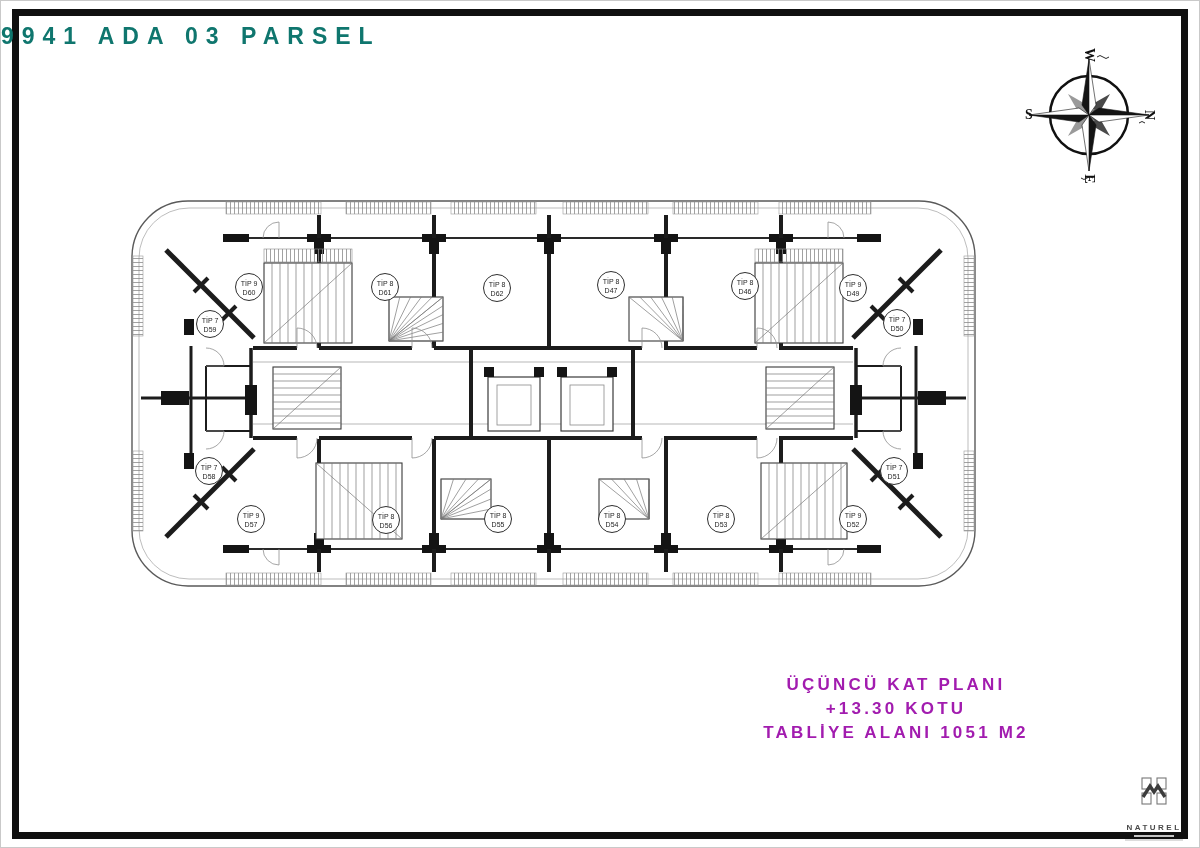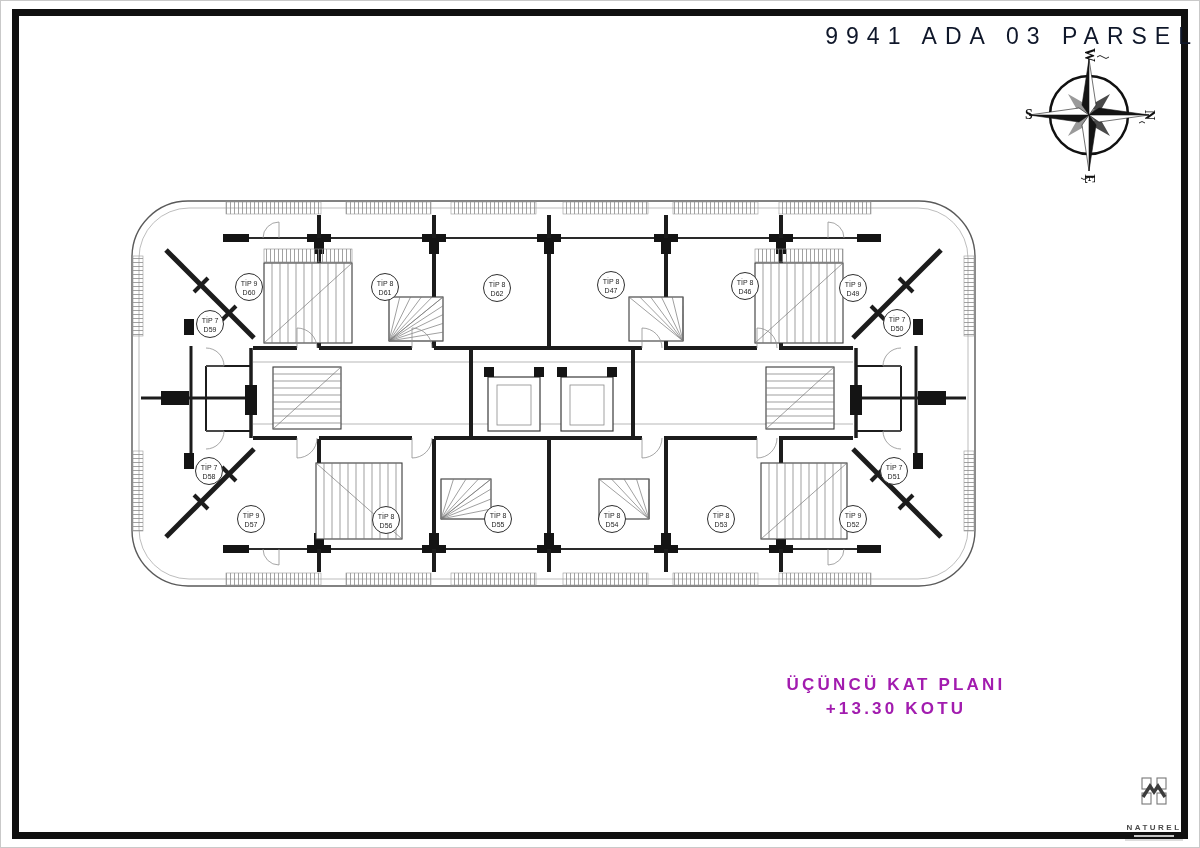--- a/index.html
+++ b/index.html
@@ -1,20 +1,20 @@
 <!DOCTYPE html>
 <html><head>
 <meta charset="utf-8">
 <style>
   html,body{margin:0;padding:0;background:#fff;}
   #page{position:relative;width:1200px;height:848px;background:#ffffff;overflow:hidden;
         font-family:"Liberation Sans", sans-serif; box-sizing:border-box; border:1px solid #c9c9c9;}
   #frame{position:absolute;top:8px;left:11px;right:11px;bottom:8px;border:7px solid #101010;pointer-events:none;}
-  #title{position:absolute;top:22px;left:0;width:100%;text-align:right;
-         font-size:23px;letter-spacing:8px;font-weight:400;color:#0f172a;}
+  #title{position:absolute;top:22px;left:0;width:100%;text-align:left;
+         font-size:23px;letter-spacing:8px;font-weight:700;color:#0f766e;}
   #plan-svg{position:absolute;left:0;top:0;}
   #compass{position:absolute;left:1020px;top:46px;}
   #footer{position:absolute;left:728px;top:672px;width:334px;text-align:center;
           color:#a21caf;font-size:17px;letter-spacing:3.2px;font-weight:600;line-height:24px;}
   #logo{position:absolute;left:1114px;top:776px;width:78px;text-align:center;}
   #logo .nm{font-size:8px;letter-spacing:2.5px;color:#4a4a4a;margin-top:14px;font-weight:600;}
   #logo .bar1{height:2px;width:40px;background:#c6c6c6;margin:3px auto 0;}
   #logo .bar2{height:2px;width:58px;background:#dcdcdc;margin:2px auto 0;}
   text{font-family:"Liberation Sans",sans-serif;}
   .cletter{font-family:"Liberation Serif",serif;font-size:14px;font-weight:bold;fill:#111;}
@@ -431,20 +431,21 @@
     <text class="cletter" x="68" y="136" text-anchor="middle" transform="rotate(90 68 132)">E</text>
     <text class="cletter" x="8" y="72" text-anchor="middle">S</text>
     <path d="M76,10 q3,-3 6,0 q3,3 6,0" fill="none" stroke="#111" stroke-width="0.9"></path>
     <path d="M118,76 q3,-3 6,0" fill="none" stroke="#111" stroke-width="0.9"></path>
     <path d="M60,131 q3,3 6,0 q3,-3 6,0" fill="none" stroke="#111" stroke-width="0.9"></path>
   </svg>
 
   <div id="footer">
     <div>ÜÇÜNCÜ KAT PLANI</div>
     <div>+13.30 KOTU</div>
+    <div>TABLİYE ALANI 1051 M2</div>
   </div>
 
   <div id="logo">
     <svg width="26" height="28" viewBox="0 0 26 28">
       <g fill="#fff" stroke="#777" stroke-width="1.1">
         <rect x="1" y="1" width="9" height="11"></rect>
           <rect x="16" y="1" width="9" height="11"></rect>
         <rect x="1" y="16" width="9" height="11"></rect>
           <rect x="16" y="16" width="9" height="11"></rect>
       </g>

